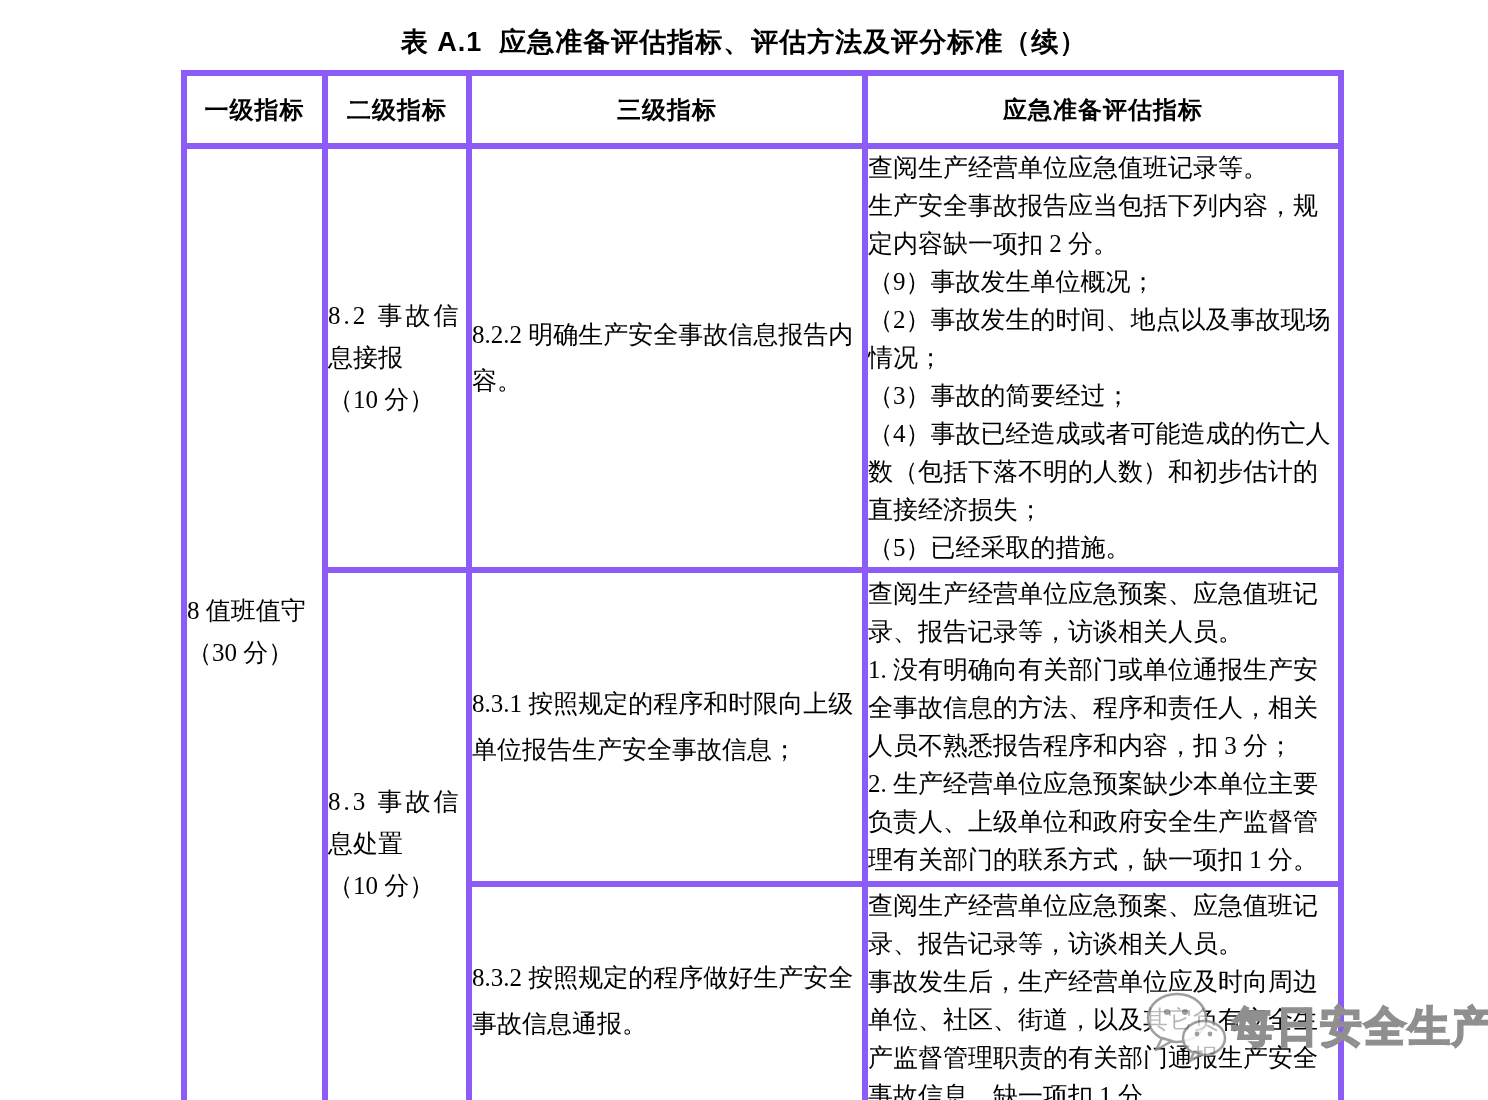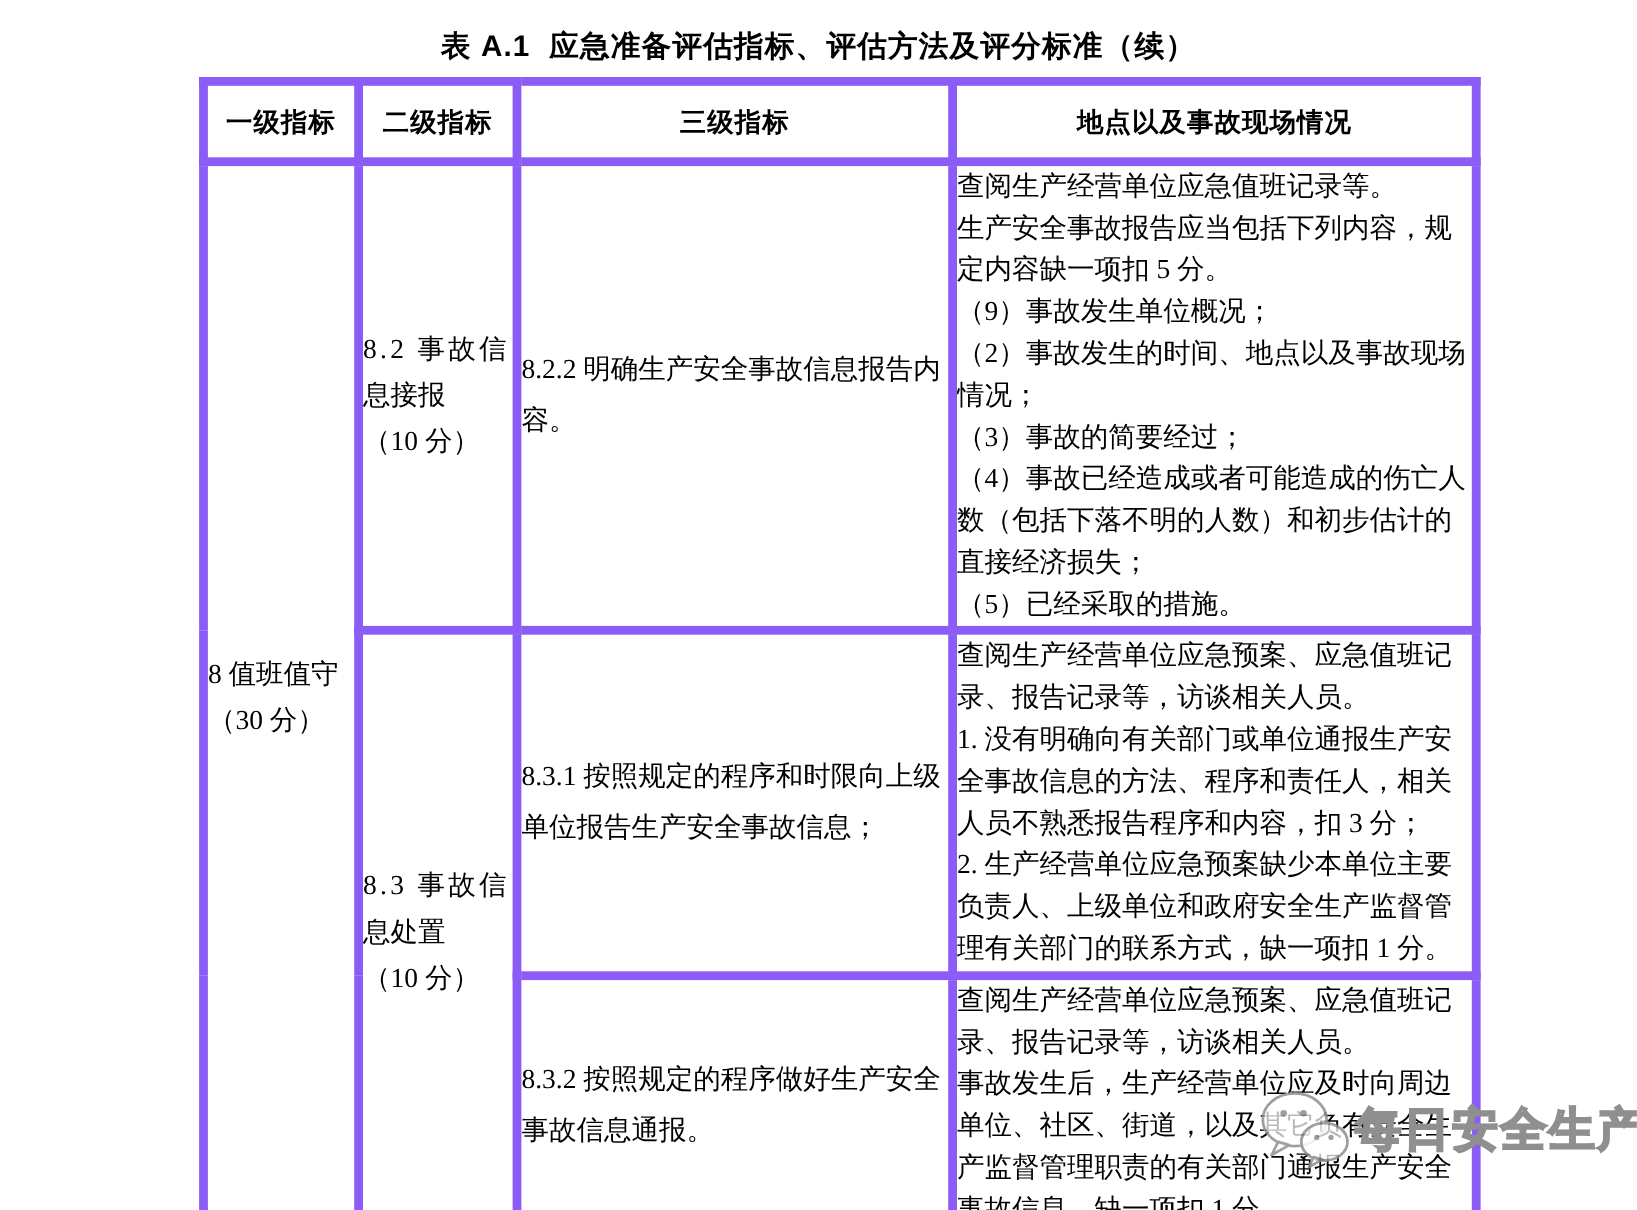--- a/index.html
+++ b/index.html
@@ -30,21 +30,21 @@
   table.assessment {
     position: absolute;
     left: 181px;
     top: 70px;
     width: 1157px;
     border-collapse: collapse;
     table-layout: fixed;
   }
   table.assessment th,
   table.assessment td {
-    border: 8px solid #8b5cf6;
+    border: 6px solid #8b5cf6;
     padding: 0;
     vertical-align: middle;
     font-size: 25px;
     overflow: hidden;
   }
   table.assessment th {
     font-family: "Liberation Sans", "DejaVu Sans", sans-serif;
     font-weight: bold;
     font-size: 24px;
     text-align: center;
@@ -113,37 +113,37 @@
     <col style="width:141px">
     <col style="width:144px">
     <col style="width:396px">
     <col style="width:476px">
   </colgroup>
   <tbody>
       <tr class="hdr">
     <th>一级指标</th>
     <th>二级指标</th>
     <th>三级指标</th>
-    <th>地点以及事故现场情况</th>
+    <th>应急准备评估指标</th>
   </tr>
 
   <tr class="r822">
     <td class="lv1" rowspan="3">
       <div>8 值班值守</div>
       <div>（30 分）</div>
     </td>
     <td class="lv2">
       <div class="sp">8.2 事故信</div>
       <div>息接报</div>
       <div>（10 分）</div>
     </td>
     <td class="lv3">8.2.2 明确生产安全事故信息报告内容。</td>
     <td class="method">
       <div>查阅生产经营单位应急值班记录等。</div>
-      <div>生产安全事故报告应当包括下列内容，规定内容缺一项扣 5 分。</div>
+      <div>生产安全事故报告应当包括下列内容，规定内容缺一项扣 2 分。</div>
       <div>（9）事故发生单位概况；</div>
       <div>（2）事故发生的时间、地点以及事故现场情况；</div>
       <div>（3）事故的简要经过；</div>
       <div>（4）事故已经造成或者可能造成的伤亡人数（包括下落不明的人数）和初步估计的直接经济损失；</div>
       <div>（5）已经采取的措施。</div>
     </td>
   </tr>
 
   <tr class="r831">
     <td class="lv2" rowspan="2">

